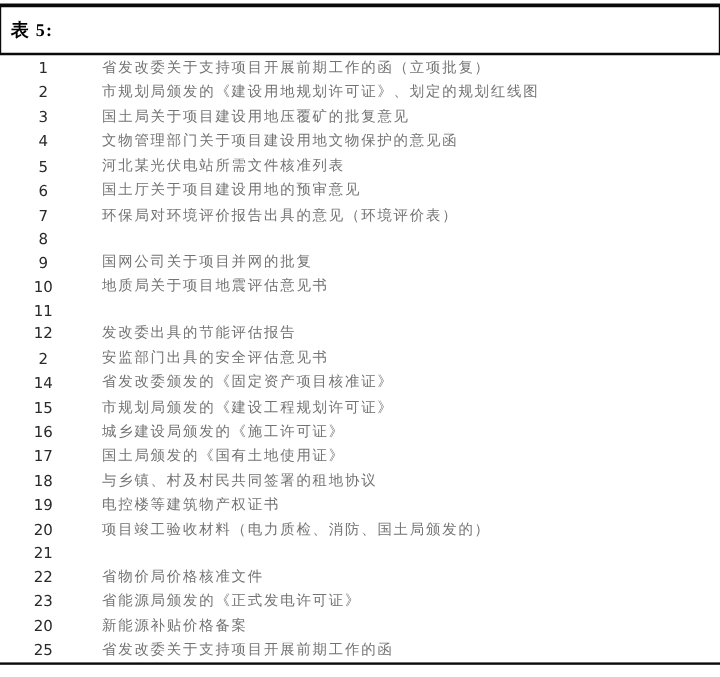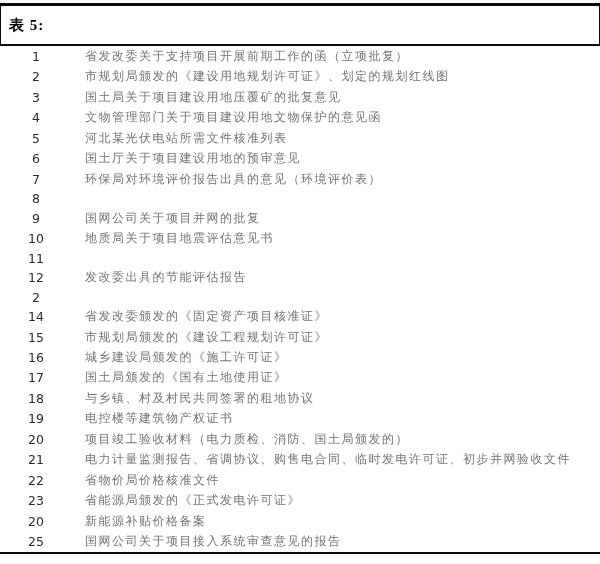--- a/index.html
+++ b/index.html
@@ -148,20 +148,21 @@
     <span class="num">11</span>
   </div>
 
   <div class="row">
     <span class="num">12</span>
     <span class="txt">发改委出具的节能评估报告</span>
   </div>
 
   <div class="row">
     <span class="num">2</span>
+    <span class="txt">安监部门出具的安全评估意见书</span>
   </div>
 
   <div class="row">
     <span class="num">14</span>
     <span class="txt">省发改委颁发的《固定资产项目核准证》</span>
   </div>
 
   <div class="row">
     <span class="num">15</span>
     <span class="txt">市规划局颁发的《建设工程规划许可证》</span>
@@ -187,41 +188,40 @@
     <span class="txt">电控楼等建筑物产权证书</span>
   </div>
 
   <div class="row">
     <span class="num">20</span>
     <span class="txt">项目竣工验收材料（电力质检、消防、国土局颁发的）</span>
   </div>
 
   <div class="row">
     <span class="num">21</span>
-    <span class="txt">电力计量监测报告、省调协议、购售电合同、临时发电许可证、初步并网验收文件</span>
   </div>
 
   <div class="row">
     <span class="num">22</span>
     <span class="txt">省物价局价格核准文件</span>
   </div>
 
   <div class="row">
     <span class="num">23</span>
     <span class="txt">省能源局颁发的《正式发电许可证》</span>
   </div>
 
   <div class="row">
     <span class="num">20</span>
     <span class="txt">新能源补贴价格备案</span>
   </div>
 
   <div class="row">
     <span class="num">25</span>
-    <span class="txt">国网公司关于项目接入系统审查意见的报告</span>
+    <span class="txt">省发改委关于支持项目开展前期工作的函</span>
   </div>
 </div>
 
   <div class="source-bar">
     <span class="source-text">资料来源：国信证券经济研究所整理</span>
   </div>
 
 </div>
 
 </body></html>

